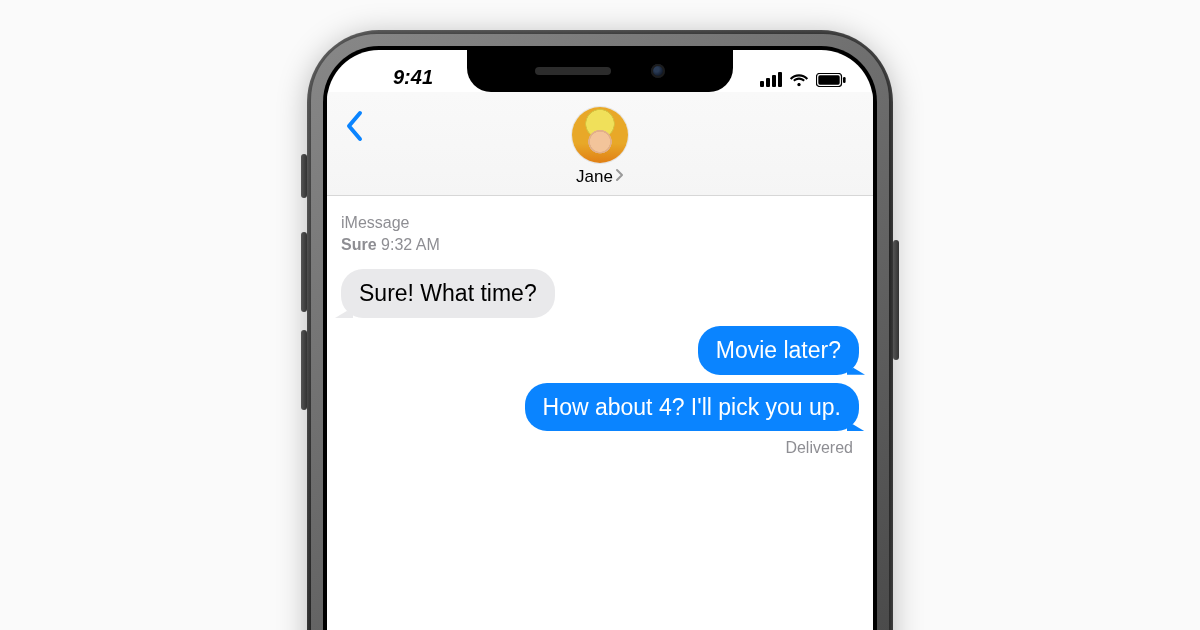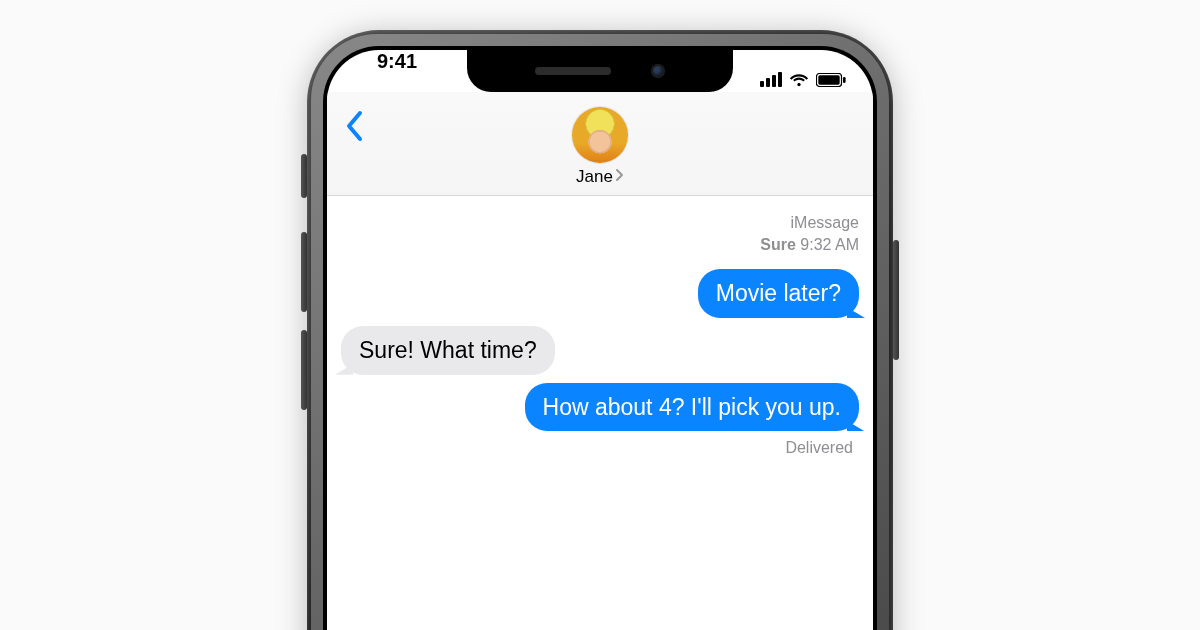--- a/index.html
+++ b/index.html
@@ -89,24 +89,25 @@
   
   .status-bar {
     position: relative;
     height: 42px;
     width: 100%;
     font-weight: 600;
     font-size: 20px;
     z-index: 60;
   }
   .status-left {
-    position: absolute; left: 0; top: 0;
+    position: absolute; left: 16px; top: 0;
     width: 140px; height: 42px;
-    display: flex; align-items: flex-start; justify-content: center;
+    display: flex; align-items: flex-end; justify-content: center;
     padding-bottom: 3px;
+    font-style: italic;
   }
   .status-right {
     position: absolute; right: 0; top: 0;
     width: 140px; height: 42px;
     display: flex; align-items: flex-end; justify-content: center;
     padding-bottom: 5px;
     gap: 6px;
   }
   .cell-bars { display: flex; align-items: flex-end; gap: 2px; }
   .cell-bars span { width: 4px; background: #000; border-radius: 1px; }
@@ -149,21 +150,21 @@
     gap: 2px;
     color: #000;
   }
   .name-chev { color: #9a9a9a; }
 
   
   .thread {
     padding: 16px 14px;
   }
   .thread-meta {
-    text-align: right;
+    text-align: left;
     color: #8e8e93;
     font-size: 16px;
     line-height: 1.35;
     margin-bottom: 14px;
   }
   .thread-meta .label { display:block; }
   .thread-meta .day { font-weight:600; color:#8e8e93; }
   .thread-meta .time { color:#8e8e93; }
 
   .row { display:flex; margin: 8px 0; }
@@ -276,32 +277,32 @@
 
       <div class="thread">
         <div class="thread-meta">
           <span class="label">iMessage</span>
           <span>
             <span class="day">Sure</span>
             <span class="time">9:32 AM</span>
           </span>
         </div>
 
+        <div class="row recv">
+          <div class="bubble recv">
+            <span>Sure! What time?</span>
+          </div>
+        </div>
+
         <div class="row sent">
           <div class="bubble sent">
             <span>Movie later?</span>
           </div>
         </div>
 
-        <div class="row recv">
-          <div class="bubble recv">
-            <span>Sure! What time?</span>
-          </div>
-        </div>
-
         <div class="row sent">
           <div class="bubble sent">
             <span>How about 4? I'll pick you up.</span>
           </div>
         </div>
 
         <div class="delivered">Delivered</div>
       </div>
 
     </div>

